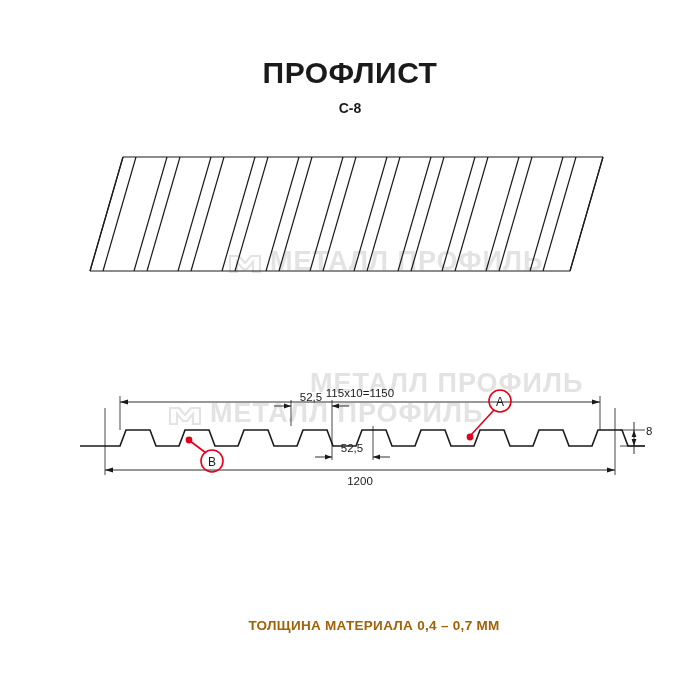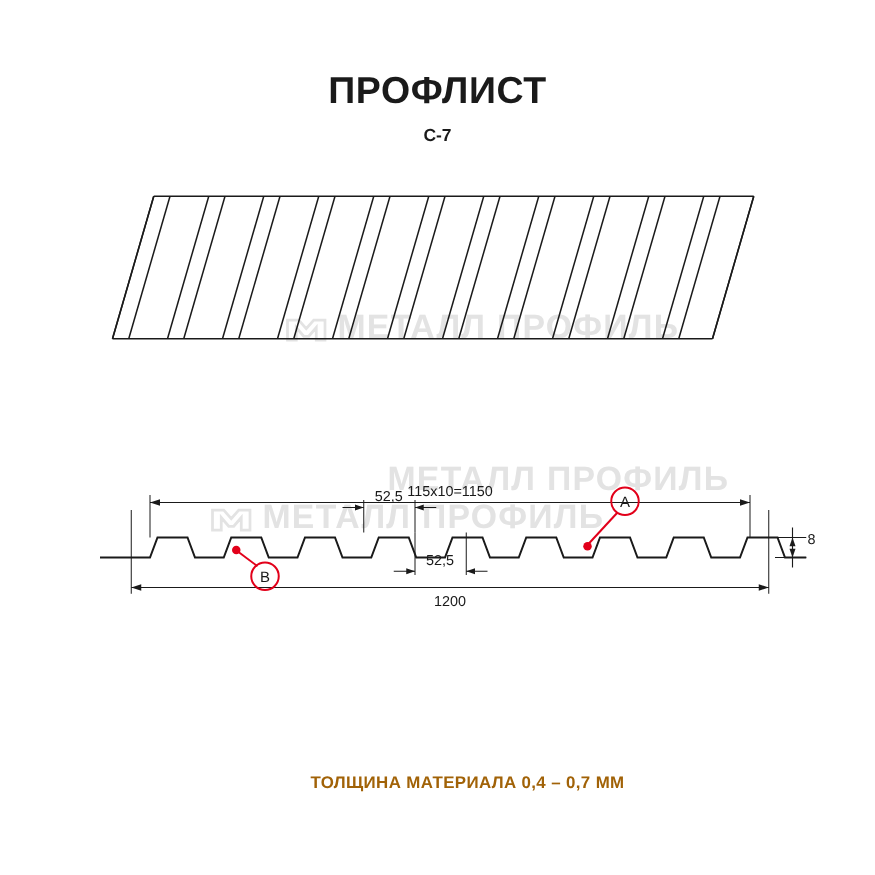--- a/index.html
+++ b/index.html
@@ -90,21 +90,21 @@
     font-family: "Liberation Sans", sans-serif;
     fill: #1a1a1a;
   }
 </style>
 </head>
 <body>
 
 <div class="page">
 
   <div class="title">ПРОФЛИСТ</div>
-  <div class="subtitle">С-7</div>
+  <div class="subtitle">С-8</div>
 
   <div class="wm wm1">
     <span class="wm-logo">
       <svg width="34" height="26" viewBox="0 0 34 26">
         <path d="M2 22 L2 6 L11 6 L17 13 L23 6 L32 6 L32 22 L25 22 L25 12 L19 19 L15 19 L9 12 L9 22 Z" fill="none" stroke="#e3e3e3" stroke-width="2.2"></path>
       </svg>
     </span><span>МЕТАЛЛ ПРОФИЛЬ</span>
   </div>
 
   <div class="wm wm2">

